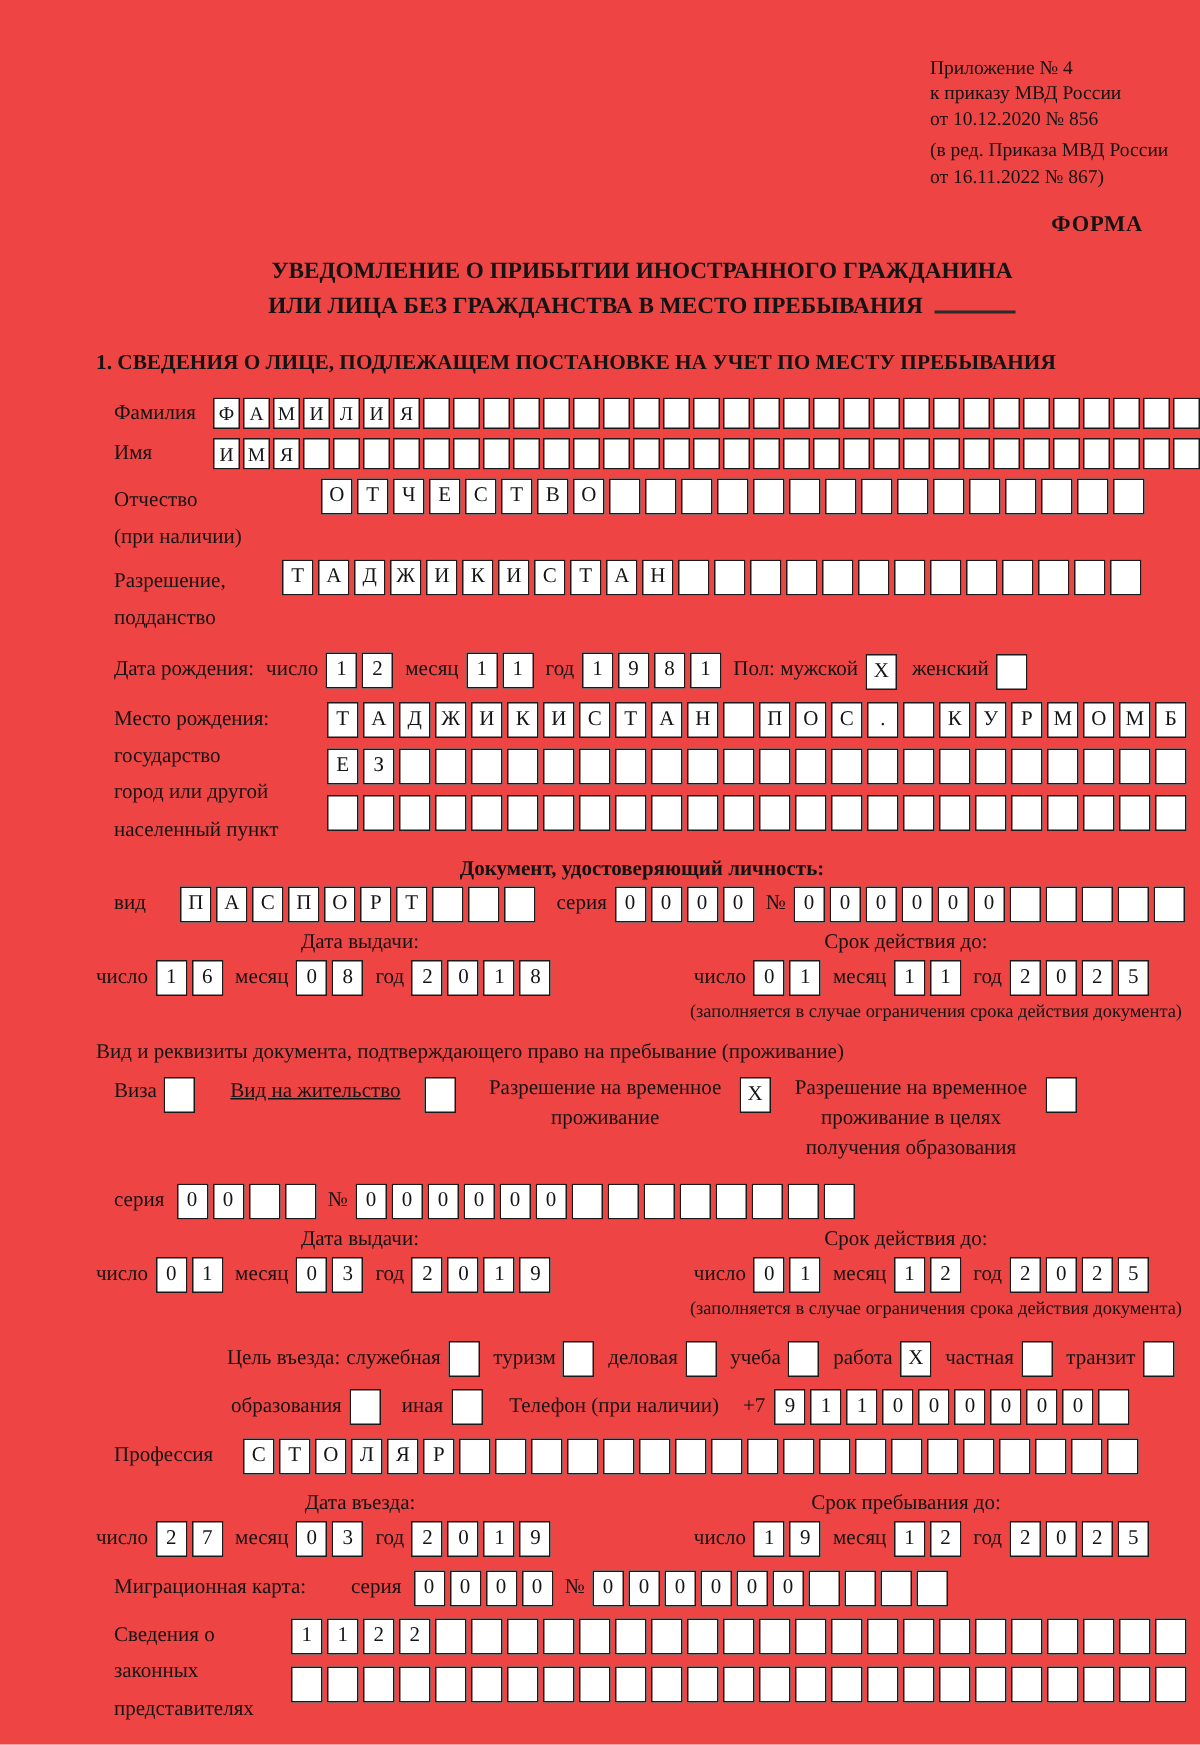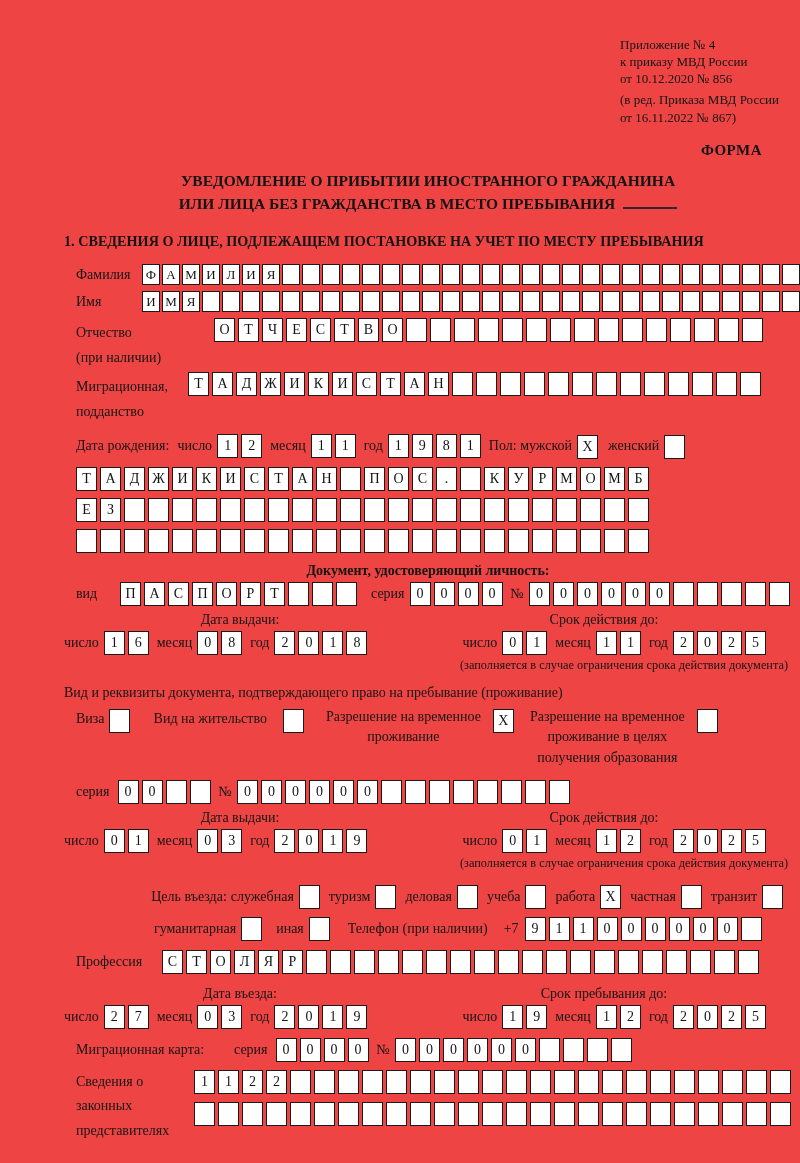--- a/index.html
+++ b/index.html
@@ -174,21 +174,21 @@
         <span class="cell"></span>
         <span class="cell"></span>
         <span class="cell"></span>
         <span class="cell"></span>
         <span class="cell"></span>
       </span>
   </div>
 
   <div class="frow" style="margin-top:2px;">
     <span class="lab lab2" style="width:112px;">
-      <div>Миграционная,</div>
+      <div>Разрешение,</div>
       <div>подданство</div>
     </span>
     <span class="cells">
         <span class="cell">Т</span>
         <span class="cell">А</span>
         <span class="cell">Д</span>
         <span class="cell">Ж</span>
         <span class="cell">И</span>
         <span class="cell">К</span>
         <span class="cell">И</span>
@@ -231,20 +231,26 @@
         <span class="cell">8</span>
         <span class="cell">1</span>
       </span>
     <span class="dl">Пол: мужской</span>
     <span class="cell cbx">X</span>
     <span class="dl" style="margin-left:10px;">женский</span>
     <span class="cell cbx"></span>
   </div>
 
   <div class="frow" style="margin-top:8px;">
+    <span class="lab lab2" style="width:142px;padding-top:0;">
+      <div>Место рождения:</div>
+      <div>государство</div>
+      <div>город или другой</div>
+      <div>населенный пункт</div>
+    </span>
     <span>
       <div class="cells">
           <span class="cell">Т</span>
           <span class="cell">А</span>
           <span class="cell">Д</span>
           <span class="cell">Ж</span>
           <span class="cell">И</span>
           <span class="cell">К</span>
           <span class="cell">И</span>
           <span class="cell">С</span>
@@ -407,21 +413,21 @@
     </div>
   </div>
 
   <div class="intro">
     <div>Вид и реквизиты документа, подтверждающего право на пребывание (проживание)</div>
   </div>
 
   <div class="frow" style="margin-top:2px;">
     <span class="lab" style="padding-top:4px;">Виза</span>
     <span class="cell" style="margin-left:4px;margin-top:2px;"></span>
-    <span class="lab" style="margin-left:24px;padding-top:4px;">Вид на жительство</span>
+    <span class="lab" style="margin-left:24px;padding-top:4px;text-decoration:underline;">Вид на жительство</span>
     <span class="cell" style="margin-left:16px;margin-top:2px;"></span>
     <span class="centered" style="margin-left:22px;">
       <div>Разрешение на временное</div>
       <div>проживание</div>
     </span>
     <span class="cell" style="margin-left:12px;margin-top:2px;">X</span>
     <span class="centered" style="margin-left:16px;">
       <div>Разрешение на временное</div>
       <div>проживание в целях</div>
       <div>получения образования</div>
@@ -531,21 +537,21 @@
       <span class="cell"></span>
     </span>
     <span class="opt">
       <span>транзит</span>
       <span class="cell"></span>
     </span>
   </div>
 
   <div class="frow" style="margin-top:8px;align-items:center;padding-left:78px;">
     <span class="opt" style="margin-right:14px;">
-      <span>гуманитарная</span>
+      <span>образования</span>
       <span class="cell"></span>
     </span>
     <span class="opt" style="margin-right:18px;">
       <span>иная</span>
       <span class="cell"></span>
     </span>
     <span>Телефон (при наличии)</span>
     <span style="margin:0 6px 0 16px;">+7</span>
     <span class="cells">
         <span class="cell">9</span>

